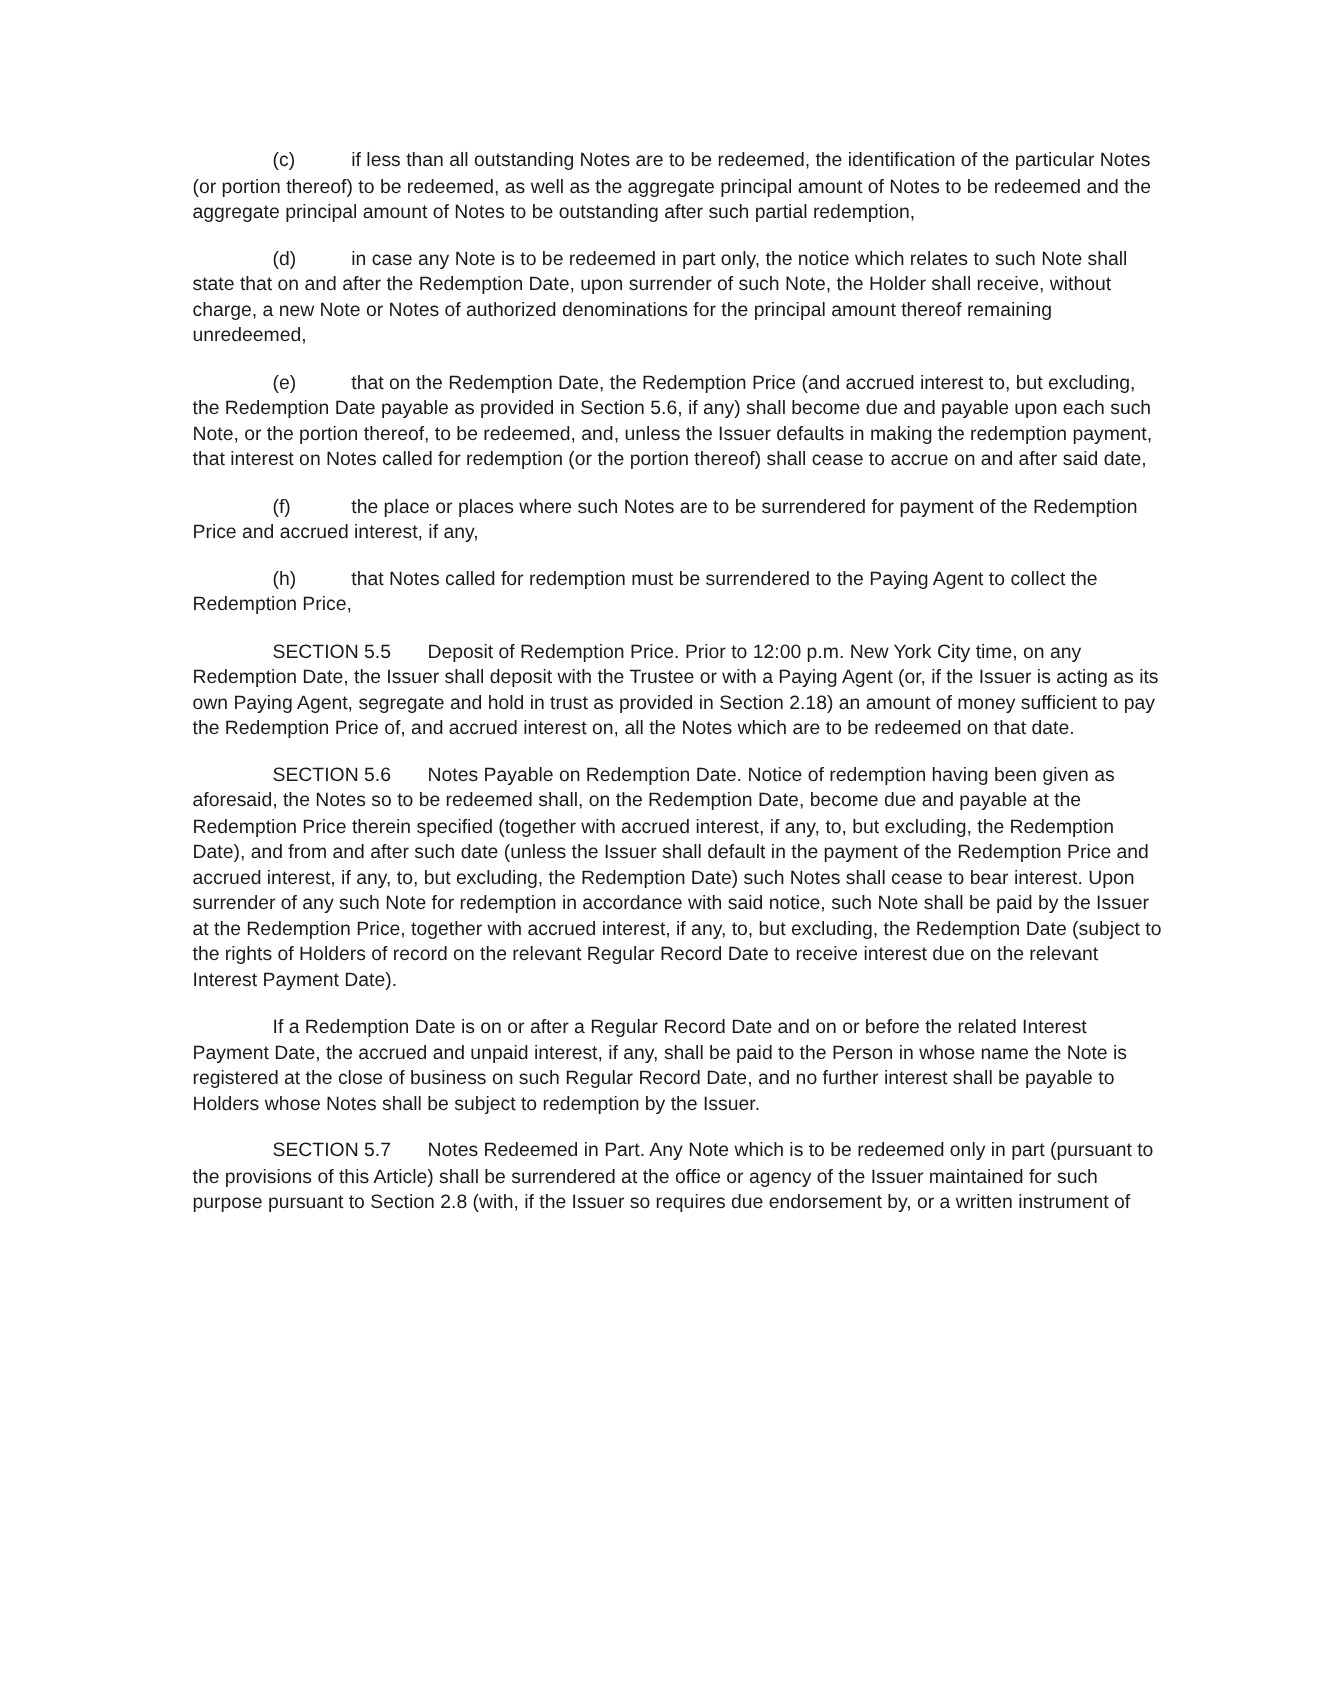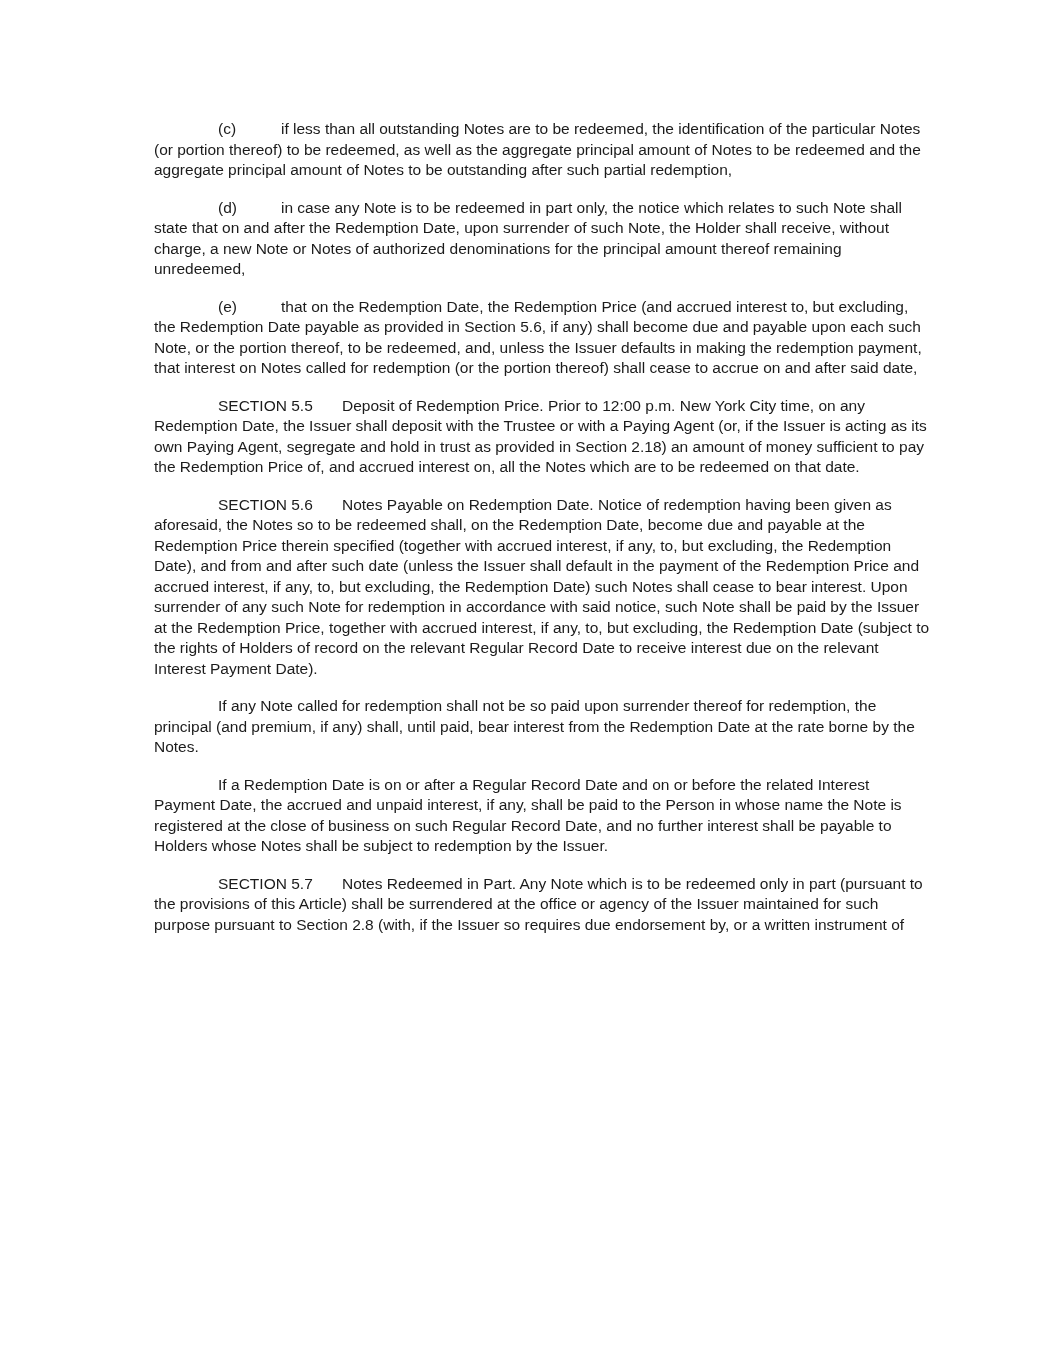--- a/index.html
+++ b/index.html
@@ -49,30 +49,31 @@
 
 <div class="page">
   <div class="content">
 
     <p class="para"><span class="item-label">(c)</span><span>if less than all outstanding Notes are to be redeemed, the identification of the particular Notes (or portion thereof) to be redeemed, as well as the aggregate principal amount of Notes to be redeemed and the aggregate principal amount of Notes to be outstanding after such partial redemption,</span></p>
 
     <p class="para"><span class="item-label">(d)</span><span>in case any Note is to be redeemed in part only, the notice which relates to such Note shall state that on and after the Redemption Date, upon surrender of such Note, the Holder shall receive, without charge, a new Note or Notes of authorized denominations for the principal amount thereof remaining unredeemed,</span></p>
 
     <p class="para"><span class="item-label">(e)</span><span>that on the Redemption Date, the Redemption Price (and accrued interest to, but excluding, the Redemption Date payable as provided in Section 5.6, if any) shall become due and payable upon each such Note, or the portion thereof, to be redeemed, and, unless the Issuer defaults in making the redemption payment, that interest on Notes called for redemption (or the portion thereof) shall cease to accrue on and after said date,</span></p>
 
+    <p class="para"><span class="item-label">(f)</span><span>the place or places where such Notes are to be surrendered for payment of the Redemption Price and accrued interest, if any,</span></p>
 
 
+    <p class="para"><span class="item-label">(h)</span><span>that Notes called for redemption must be surrendered to the Paying Agent to collect the Redemption Price,</span></p>
 
 
 
     <p class="para"><span class="section-label">SECTION 5.5</span><span class="section-heading">Deposit of Redemption Price</span><span>.  Prior to 12:00 p.m. New York City time, on any Redemption Date, the Issuer shall deposit with the Trustee or with a Paying Agent (or, if the Issuer is acting as its own Paying Agent, segregate and hold in trust as provided in Section 2.18) an amount of money sufficient to pay the Redemption Price of, and accrued interest on, all the Notes which are to be redeemed on that date.</span></p>
 
     <p class="para"><span class="section-label">SECTION 5.6</span><span class="section-heading">Notes Payable on Redemption Date</span><span>.  Notice of redemption having been given as aforesaid, the Notes so to be redeemed shall, on the Redemption Date, become due and payable at the Redemption Price therein specified (together with accrued interest, if any, to, but excluding, the Redemption Date), and from and after such date (unless the Issuer shall default in the payment of the Redemption Price and accrued interest, if any, to, but excluding, the Redemption Date) such Notes shall cease to bear interest. Upon surrender of any such Note for redemption in accordance with said notice, such Note shall be paid by the Issuer at the Redemption Price, together with accrued interest, if any, to, but excluding, the Redemption Date (subject to the rights of Holders of record on the relevant Regular Record Date to receive interest due on the relevant Interest Payment Date).</span></p>
 
-    <p class="para">If any Note called for redemption shall not be so paid upon surrender thereof for redemption, the principal (and premium, if any) shall, until paid, bear interest from the Redemption Date at the rate borne by the Notes.</p>
 
     <p class="para">If a Redemption Date is on or after a Regular Record Date and on or before the related Interest Payment Date, the accrued and unpaid interest, if any, shall be paid to the Person in whose name the Note is registered at the close of business on such Regular Record Date, and no further interest shall be payable to Holders whose Notes shall be subject to redemption by the Issuer.</p>
 
     <p class="para"><span class="section-label">SECTION 5.7</span><span class="section-heading">Notes Redeemed in Part</span><span>.  Any Note which is to be redeemed only in part (pursuant to the provisions of this Article) shall be surrendered at the office or agency of the Issuer maintained for such purpose pursuant to Section 2.8 (with, if the Issuer so requires due endorsement by, or a written instrument of</span></p>
 
   </div>
 
   <div class="page-number">72</div>
 </div>
 

